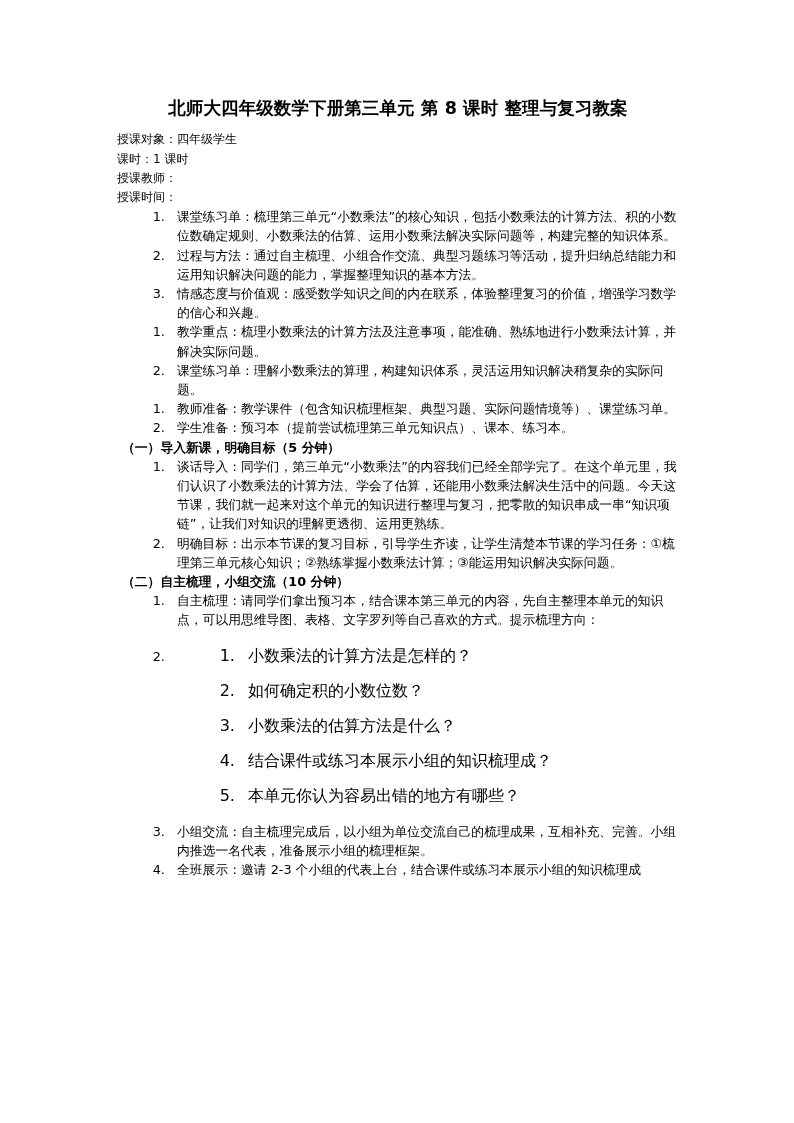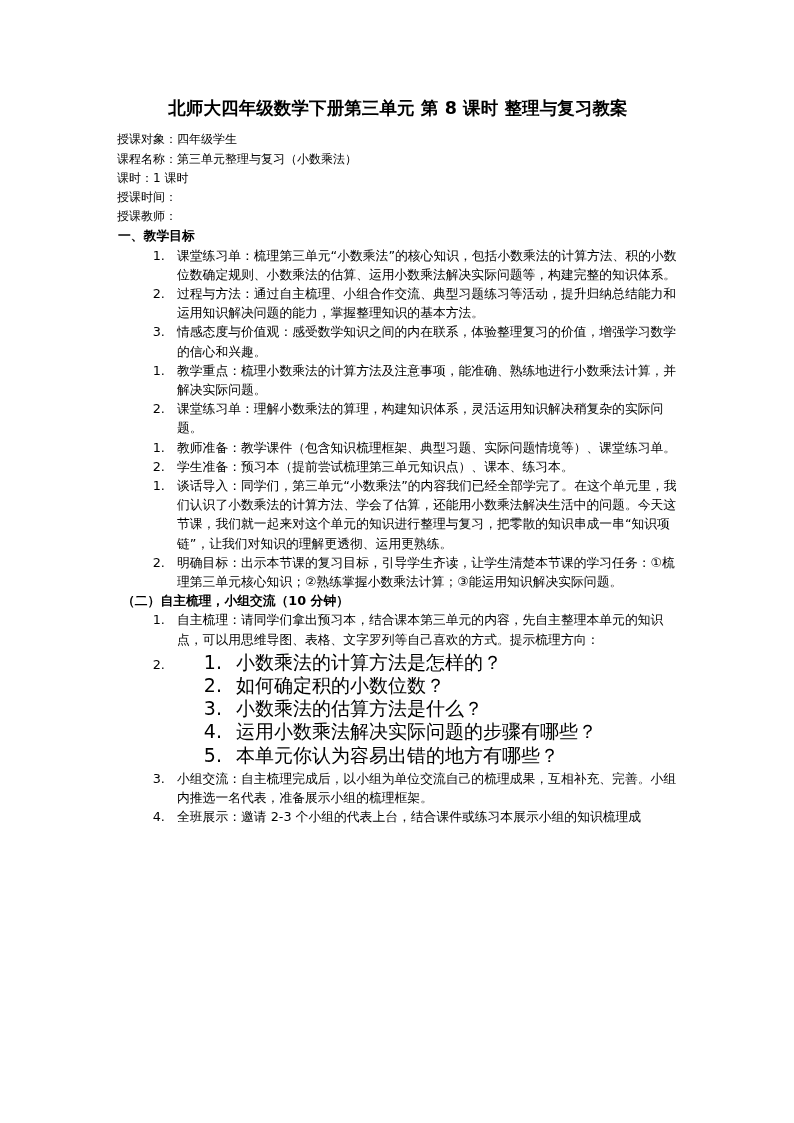--- a/index.html
+++ b/index.html
@@ -70,80 +70,79 @@
     padding-left: 8px;
     margin: 0;
   }
   ol.lvl2 {
     margin: 0;
     padding: 0 0 0 47px;
     list-style-position: outside;
     list-style-type: decimal;
   }
   ol.lvl2 > li {
-    font-size: 19px;
+    font-size: 16px;
     line-height: 19.2px;
     padding-left: 8px;
-    margin: 4px;
+    margin: 16px;
   }
   .li-text {
     display: inline;
     white-space: pre-wrap;
   }
   li.empty-item { min-height: 19.2px; }
 </style>
 </head>
 <body>
 
 <div class="page">
   <div class="content">
 
     <h1 class="doc-title">北师大四年级数学下册第三单元 第 8 课时 整理与复习教案</h1>
 
     <div>
       <p class="meta-line">授课对象：四年级学生</p>
-      <p class="meta-line">课程名称：第三单元整理与复习（小数乘法）</p>
       <p class="meta-line">课时：1 课时</p>
+      <p class="meta-line">授课教师：</p>
       <p class="meta-line">授课时间：</p>
-      <p class="meta-line">授课教师：</p>
     </div>
 
-    <h2 class="sec-head">一、教学目标</h2>
     <ol class="lvl1">
       <li><span class="li-text">课堂练习单：梳理第三单元“小数乘法”的核心知识，包括小数乘法的计算方法、积的小数位数确定规则、小数乘法的估算、运用小数乘法解决实际问题等，构建完整的知识体系。</span></li>
       <li><span class="li-text">过程与方法：通过自主梳理、小组合作交流、典型习题练习等活动，提升归纳总结能力和运用知识解决问题的能力，掌握整理知识的基本方法。</span></li>
       <li><span class="li-text">情感态度与价值观：感受数学知识之间的内在联系，体验整理复习的价值，增强学习数学的信心和兴趣。</span></li>
     </ol>
 
     <ol class="lvl1">
       <li><span class="li-text">教学重点：梳理小数乘法的计算方法及注意事项，能准确、熟练地进行小数乘法计算，并解决实际问题。</span></li>
       <li><span class="li-text">课堂练习单：理解小数乘法的算理，构建知识体系，灵活运用知识解决稍复杂的实际问题。</span></li>
     </ol>
 
     <ol class="lvl1">
       <li><span class="li-text">教师准备：教学课件（包含知识梳理框架、典型习题、实际问题情境等）、课堂练习单。</span></li>
       <li><span class="li-text">学生准备：预习本（提前尝试梳理第三单元知识点）、课本、练习本。</span></li>
     </ol>
 
 
+    <h3 class="sub-head">（一）导入新课，明确目标（5 分钟）</h3>
     <ol class="lvl1">
       <li><span class="li-text">谈话导入：同学们，第三单元“小数乘法”的内容我们已经全部学完了。在这个单元里，我们认识了小数乘法的计算方法、学会了估算，还能用小数乘法解决生活中的问题。今天这节课，我们就一起来对这个单元的知识进行整理与复习，把零散的知识串成一串“知识项链”，让我们对知识的理解更透彻、运用更熟练。</span></li>
       <li><span class="li-text">明确目标：出示本节课的复习目标，引导学生齐读，让学生清楚本节课的学习任务：①梳理第三单元核心知识；②熟练掌握小数乘法计算；③能运用知识解决实际问题。</span></li>
     </ol>
 
     <h3 class="sub-head">（二）自主梳理，小组交流（10 分钟）</h3>
     <ol class="lvl1">
       <li><span class="li-text">自主梳理：请同学们拿出预习本，结合课本第三单元的内容，先自主整理本单元的知识点，可以用思维导图、表格、文字罗列等自己喜欢的方式。提示梳理方向：</span></li>
       <li class="empty-item">
         <span class="li-text"></span>
         <ol class="lvl2">
           <li><span class="li-text">小数乘法的计算方法是怎样的？</span></li>
           <li><span class="li-text">如何确定积的小数位数？</span></li>
           <li><span class="li-text">小数乘法的估算方法是什么？</span></li>
-          <li><span class="li-text">运用小数乘法解决实际问题的步骤有哪些？</span></li>
+          <li><span class="li-text">结合课件或练习本展示小组的知识梳理成？</span></li>
           <li><span class="li-text">本单元你认为容易出错的地方有哪些？</span></li>
         </ol>
       </li>
       <li><span class="li-text">小组交流：自主梳理完成后，以小组为单位交流自己的梳理成果，互相补充、完善。小组内推选一名代表，准备展示小组的梳理框架。</span></li>
       <li><span class="li-text">全班展示：邀请 2-3 个小组的代表上台，结合课件或练习本展示小组的知识梳理成</span></li>
     </ol>
 
   </div>
 </div>
 

